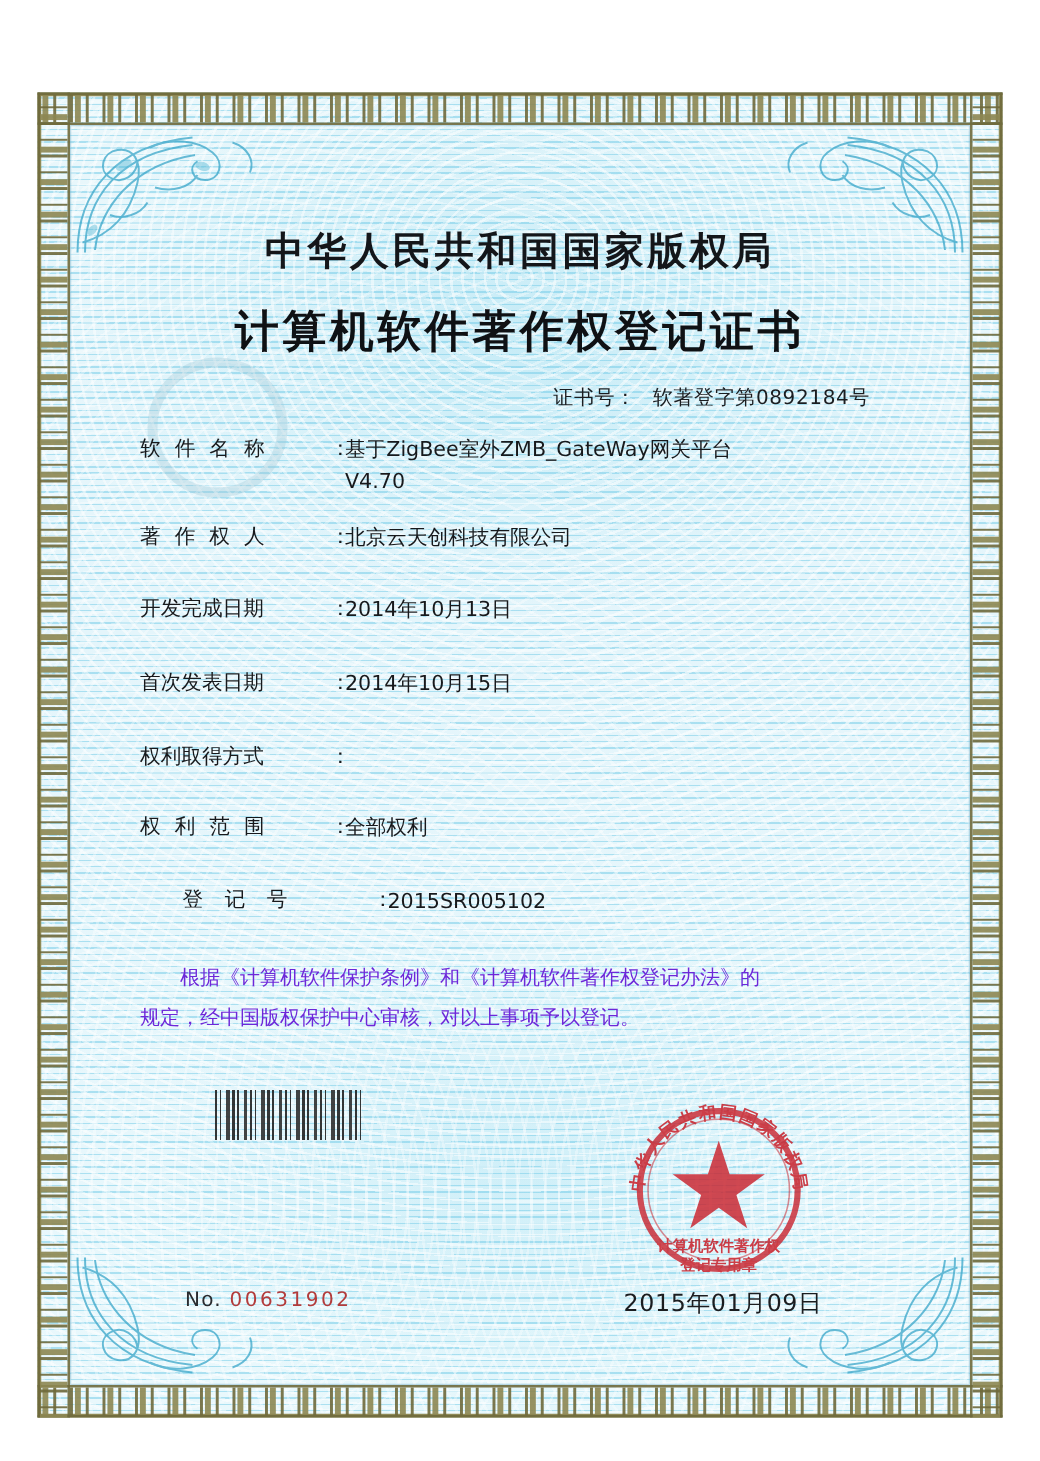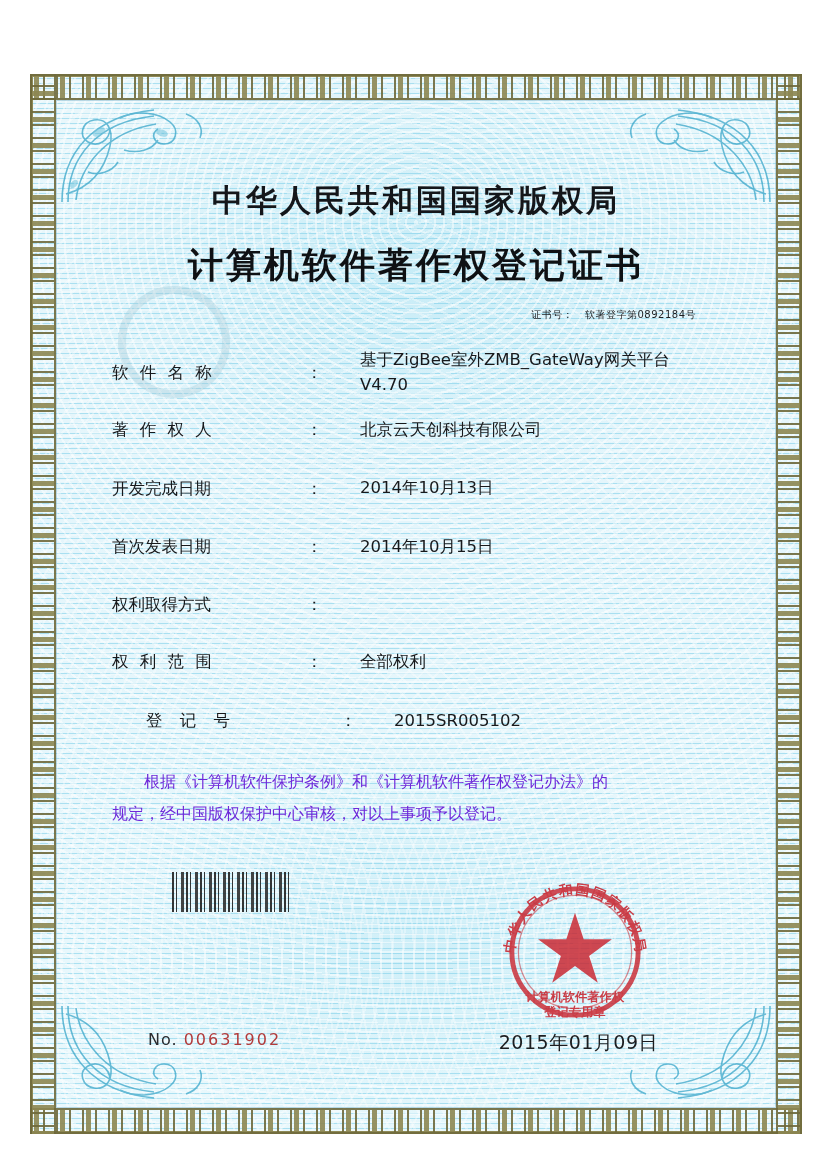--- a/index.html
+++ b/index.html
@@ -149,41 +149,40 @@
     color: #0f1114;
     margin-top: 20px;
   }
 
   
   .cert-no {
     position: absolute;
     right: 84px;
     top: 308px;
     font-family: "DejaVu Sans", sans-serif;
-    font-size: 10px;
+    font-size: 16px;
     color: #1b1d20;
     letter-spacing: .5px;
   }
   .cert-no .lbl { margin-right: 8px; }
 
   
   .fields {
     position: absolute;
     left: 112px;
     top: 348px;
     width: 600px;
   }
   .row {
     display: flex;
-    align-items: center;
+    align-items: flex-start;
     margin-bottom: 20px;
     font-size: 16.5px;
     color: #17191c;
     font-family: "DejaVu Sans", sans-serif;
-    gap: 42px;
   }
   .row .label {
     width: 152px;
     flex: 0 0 152px;
     letter-spacing: 0px;
     white-space: nowrap;
   }
   .row .label.sp3 { letter-spacing: 6px; margin-left: 34px; }
   .row .label.sp2 { letter-spacing: 3px; }
   .row .colon { width: 12px; flex: 0 0 12px; }

